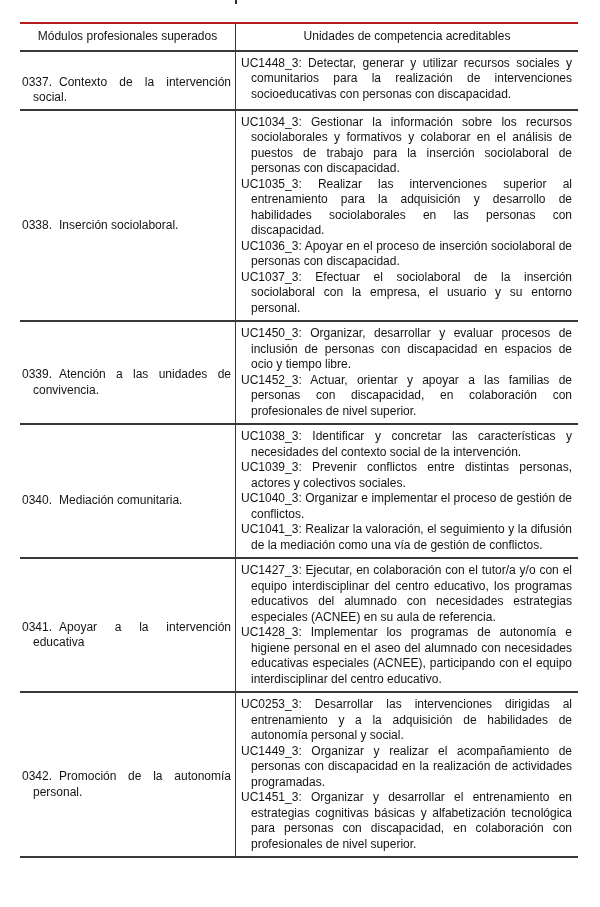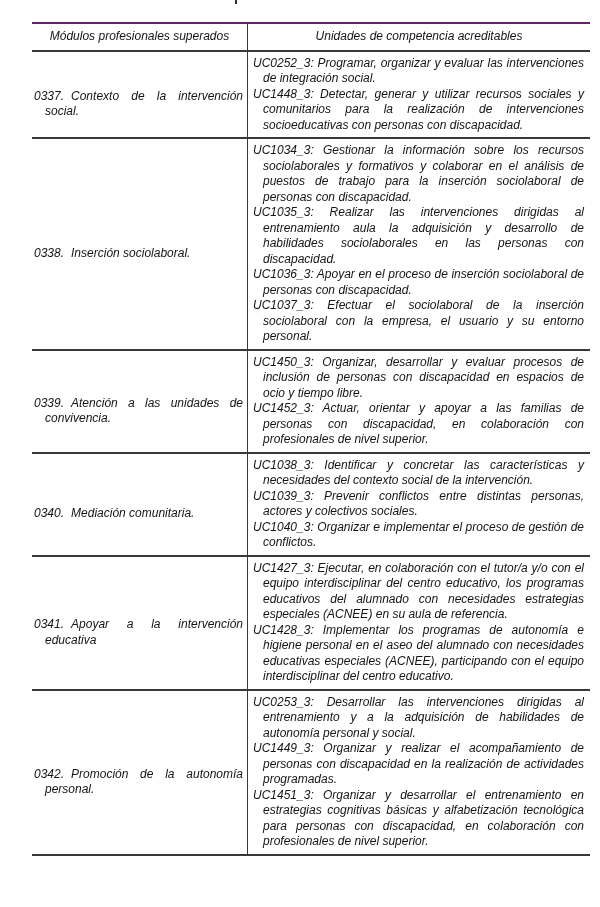--- a/index.html
+++ b/index.html
@@ -20,26 +20,25 @@
   .crop-artifact {
     position: absolute;
     left: 235px;
     top: 0;
     width: 2px;
     height: 4px;
     background: #2e2e2e;
   }
   .acc-table {
     position: absolute;
-    left: 32px;
+    left: 20px;
     top: 22px;
     width: 558px;
-    border-top: 2px solid #701a75;
+    border-top: 2px solid #b91c1c;
     border-bottom: 2px solid #383838;
-    font-style: italic;
   }
   .row {
     display: flex;
     align-items: stretch;
     border-bottom: 2px solid #383838;
   }
   .row:last-child {
     border-bottom: none;
   }
   .cell {
@@ -92,32 +91,31 @@
   <div class="row header-row">
     <div class="cell left">Módulos profesionales superados</div>
     <div class="cell right">Unidades de competencia acreditables</div>
   </div>
 
   <div class="row">
     <div class="cell left">
       <p class="module"><span class="mcode">0337.</span><span>Contexto de la intervención social.</span></p>
     </div>
     <div class="cell right">
-      <p class="unit">UC0252_3: Programar, organizar y evaluar las intervenciones de integración social.</p>
       <p class="unit">UC1448_3: Detectar, generar y utilizar recursos sociales y comunitarios para la realización de intervenciones socioeducativas con personas con discapacidad.</p>
     </div>
   </div>
 
   <div class="row">
     <div class="cell left">
       <p class="module"><span class="mcode">0338.</span><span>Inserción sociolaboral.</span></p>
     </div>
     <div class="cell right">
       <p class="unit">UC1034_3: Gestionar la información sobre los recursos sociolaborales y formativos y colaborar en el análisis de puestos de trabajo para la inserción sociolaboral de personas con discapacidad.</p>
-      <p class="unit">UC1035_3: Realizar las intervenciones dirigidas al entrenamiento aula la adquisición y desarrollo de habilidades sociolaborales en las personas con discapacidad.</p>
+      <p class="unit">UC1035_3: Realizar las intervenciones superior al entrenamiento para la adquisición y desarrollo de habilidades sociolaborales en las personas con discapacidad.</p>
       <p class="unit">UC1036_3: Apoyar en el proceso de inserción sociolaboral de personas con discapacidad.</p>
       <p class="unit">UC1037_3: Efectuar el sociolaboral de la inserción sociolaboral con la empresa, el usuario y su entorno personal.</p>
     </div>
   </div>
 
   <div class="row">
     <div class="cell left">
       <p class="module"><span class="mcode">0339.</span><span>Atención a las unidades de convivencia.</span></p>
     </div>
     <div class="cell right">
@@ -127,20 +125,21 @@
   </div>
 
   <div class="row">
     <div class="cell left">
       <p class="module"><span class="mcode">0340.</span><span>Mediación comunitaria.</span></p>
     </div>
     <div class="cell right">
       <p class="unit">UC1038_3: Identificar y concretar las características y necesidades del contexto social de la intervención.</p>
       <p class="unit">UC1039_3: Prevenir conflictos entre distintas personas, actores y colectivos sociales.</p>
       <p class="unit">UC1040_3: Organizar e implementar el proceso de gestión de conflictos.</p>
+      <p class="unit">UC1041_3: Realizar la valoración, el seguimiento y la difusión de la mediación como una vía de gestión de conflictos.</p>
     </div>
   </div>
 
   <div class="row">
     <div class="cell left">
       <p class="module"><span class="mcode">0341.</span><span>Apoyar a la intervención educativa</span></p>
     </div>
     <div class="cell right">
       <p class="unit">UC1427_3: Ejecutar, en colaboración con el tutor/a y/o con el equipo interdisciplinar del centro educativo, los programas educativos del alumnado con necesidades estrategias especiales (ACNEE) en su aula de referencia.</p>
       <p class="unit">UC1428_3: Implementar los programas de autonomía e higiene personal en el aseo del alumnado con necesidades educativas especiales (ACNEE), participando con el equipo interdisciplinar del centro educativo.</p>

